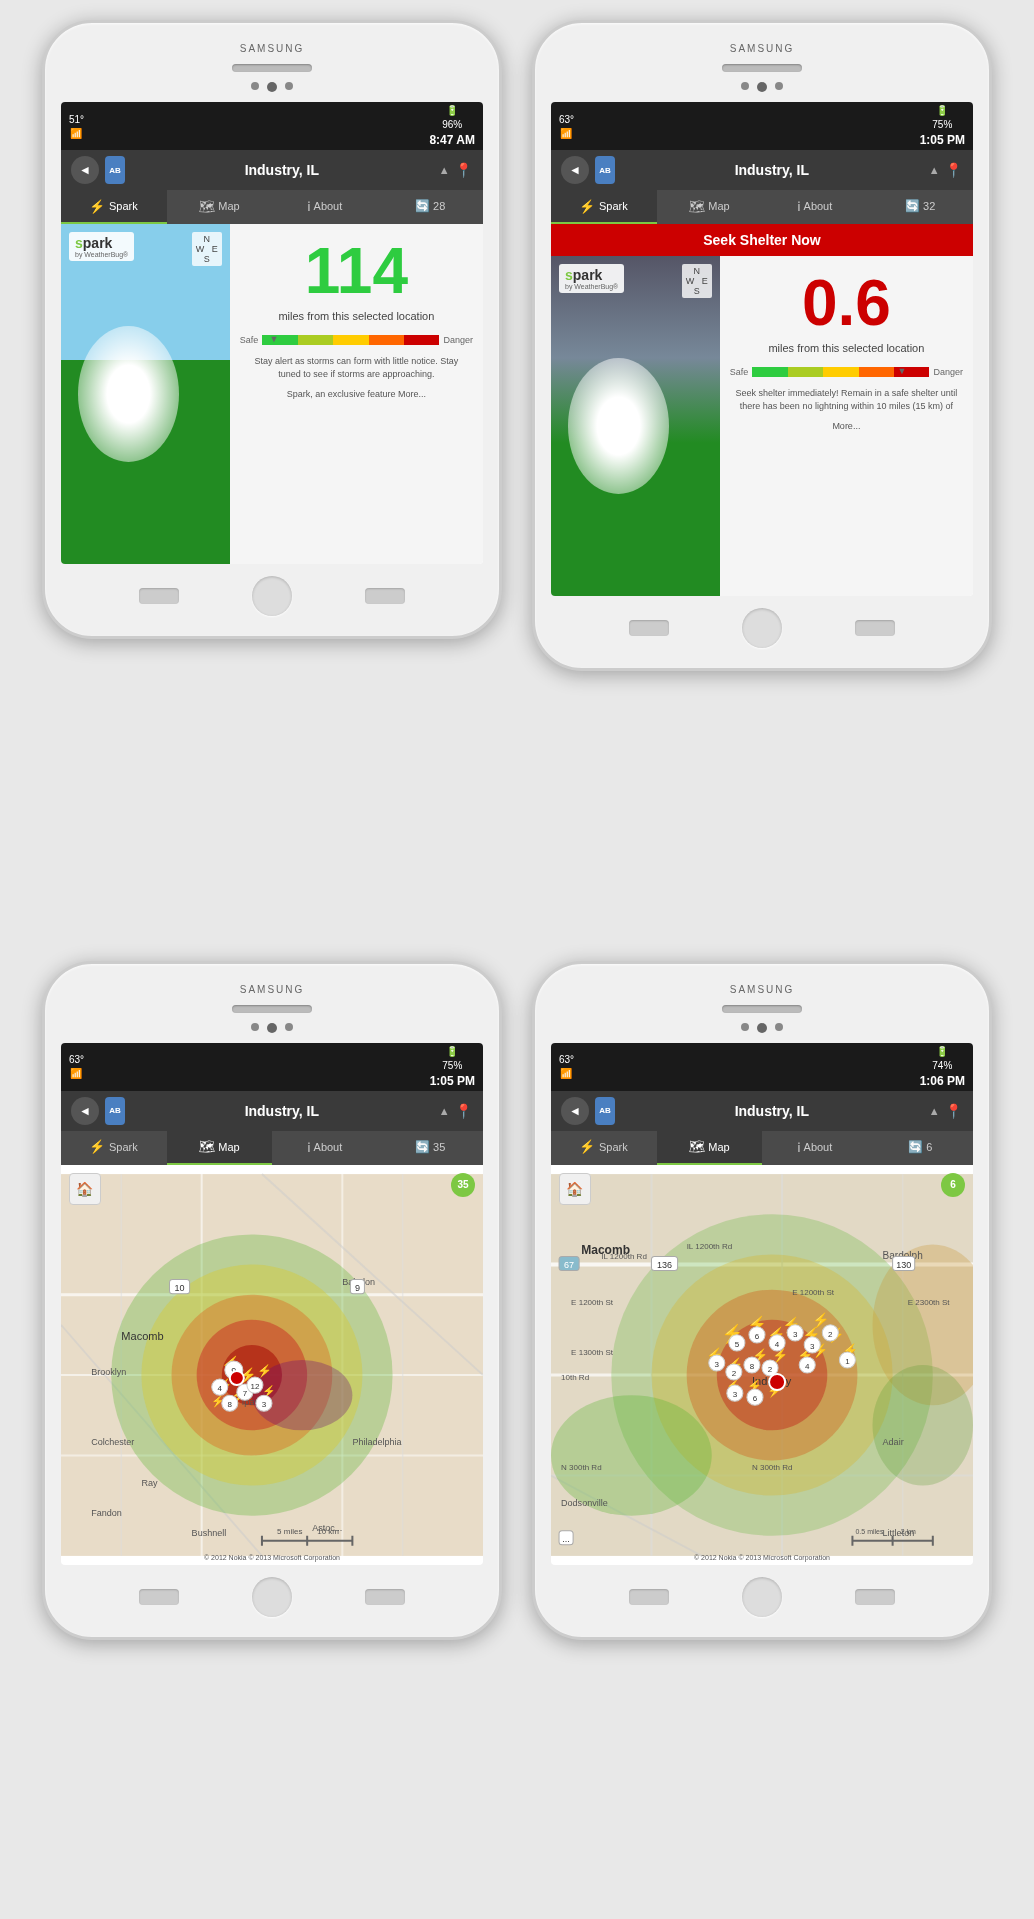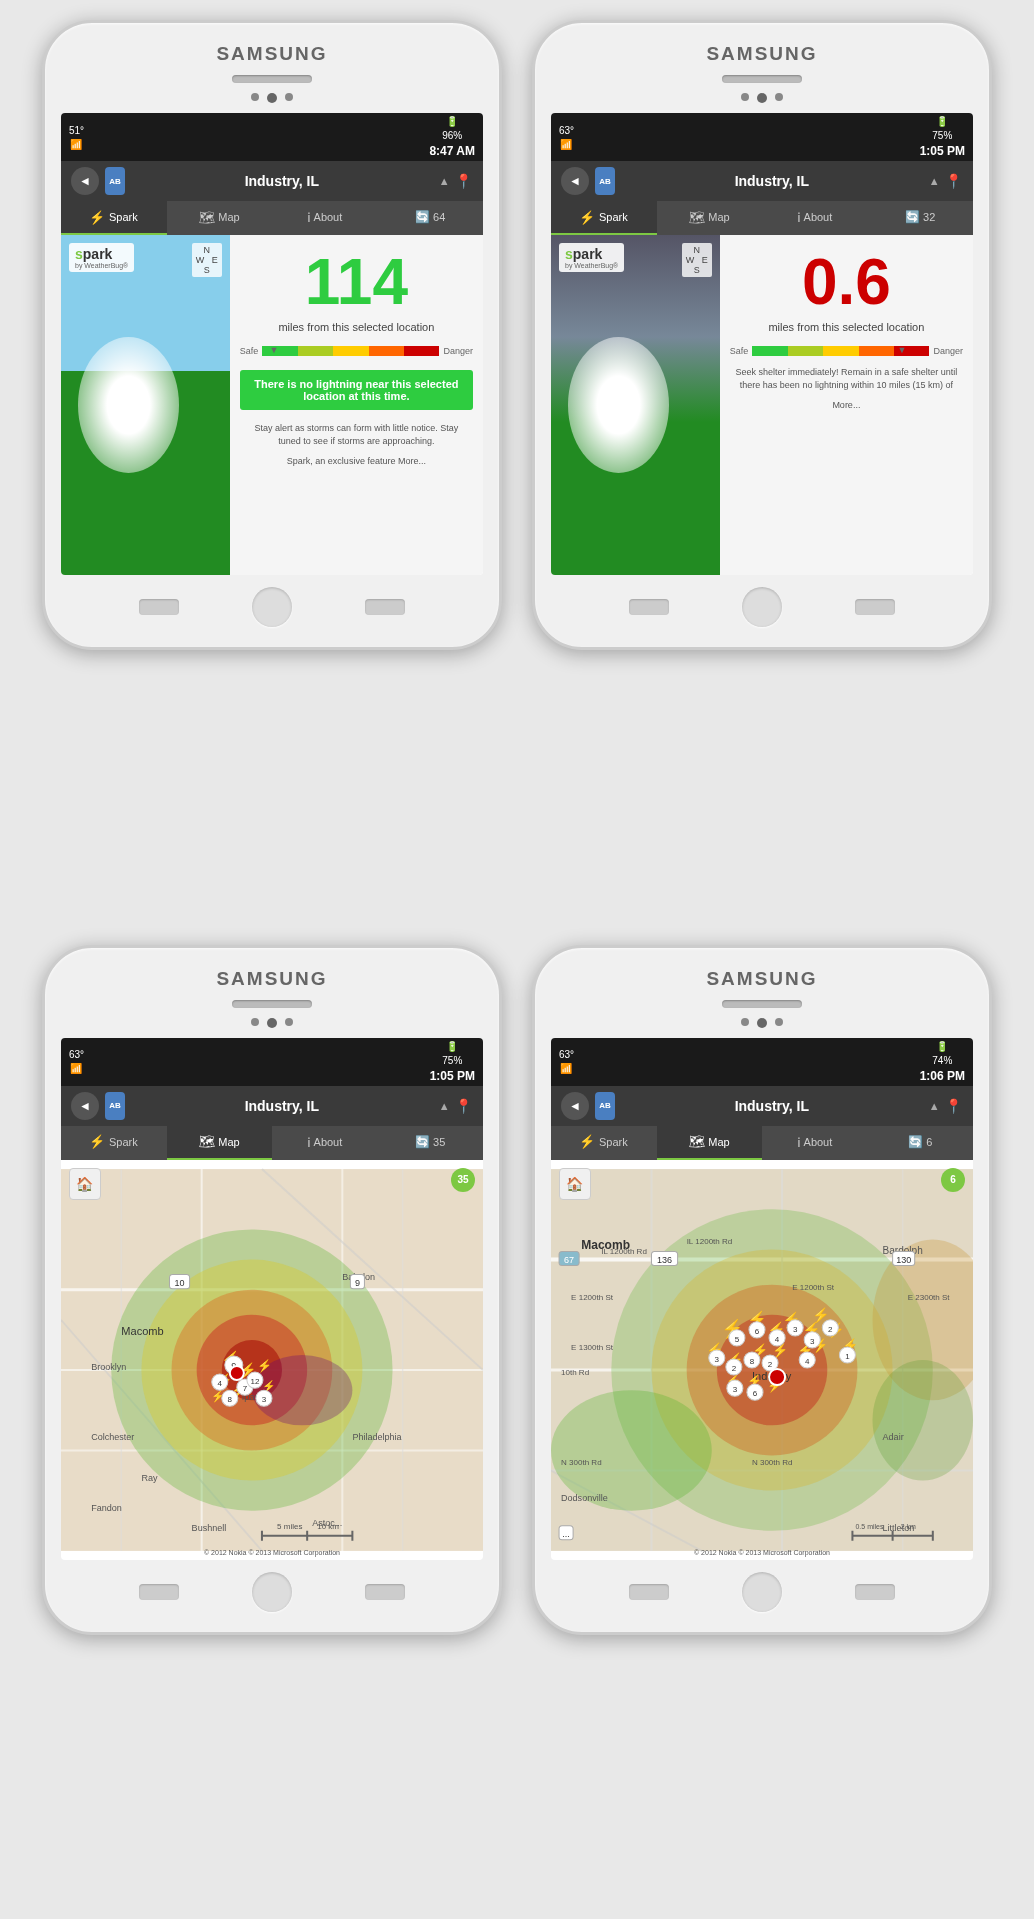--- a/index.html
+++ b/index.html
@@ -24,22 +24,22 @@
       border: 3px solid #ccc;
       box-shadow: 0 4px 20px rgba(0,0,0,0.3), inset 0 1px 3px rgba(255,255,255,0.8);
       padding: 20px 16px;
       position: relative;
       display: flex;
       flex-direction: column;
       align-items: center;
     }
 
     .phone-brand {
-      font-size: 19px;
-      font-weight: bold;
+      font-size: 10px;
+      font-weight: normal;
       color: #666;
       letter-spacing: 2px;
       margin-bottom: 10px;
       text-transform: uppercase;
     }
 
     .phone-speaker {
       width: 80px;
       height: 8px;
       background: #bbb;
@@ -427,21 +427,21 @@
       <div class="tab">
         <span class="tab-icon">🗺</span>
         <span>Map</span>
       </div>
       <div class="tab">
         <span class="tab-icon">ℹ</span>
         <span>About</span>
       </div>
       <div class="tab">
         <span class="tab-refresh">🔄</span>
-        <span>64</span>
+        <span>28</span>
       </div>
     </div>
 
     <div class="spark-content">
       <div class="spark-left">
         <div class="landscape-img">
           <div class="spark-logo-overlay">
             <div class="spark-logo-text"><span>s</span>park</div>
             <div class="spark-subtext">by WeatherBug®</div>
           </div>
@@ -464,21 +464,20 @@
               <div class="scale-seg" style="background:#aacc22"></div>
               <div class="scale-seg" style="background:#ffcc00"></div>
               <div class="scale-seg" style="background:#ff6600"></div>
               <div class="scale-seg" style="background:#cc0000"></div>
             </div>
             <div style="position:absolute;top:-1px;left:4%;font-size:9px;">▼</div>
           </div>
           <span>Danger</span>
         </div>
 
-        <div class="alert-box safe-alert">There is no lightning near this selected location at this time.</div>
         <div class="info-text">Stay alert as storms can form with little notice. Stay tuned to see if storms are approaching.</div>
         <div class="info-text">Spark, an exclusive feature More...</div>
       </div>
     </div>
   </div>
 
   <div class="phone-bottom">
     <div class="phone-btn-rect"></div>
     <div class="phone-btn-circle"></div>
     <div class="phone-btn-rect" style="transform:scaleX(-1)"></div>
@@ -527,20 +526,21 @@
       <div class="tab">
         <span class="tab-icon">ℹ</span>
         <span>About</span>
       </div>
       <div class="tab">
         <span class="tab-refresh">🔄</span>
         <span>32</span>
       </div>
     </div>
 
+    <div class="shelter-banner">Seek Shelter Now</div>
 
     <div class="spark-content">
       <div class="spark-left">
         <div class="landscape-img" style="background: linear-gradient(180deg, #556 0%, #778899 30%, #228B22 55%, #228B22 100%);">
           <div class="spark-logo-overlay">
             <div class="spark-logo-text"><span>s</span>park</div>
             <div class="spark-subtext">by WeatherBug®</div>
           </div>
           <div class="wind-compass">
             <div>N</div>

